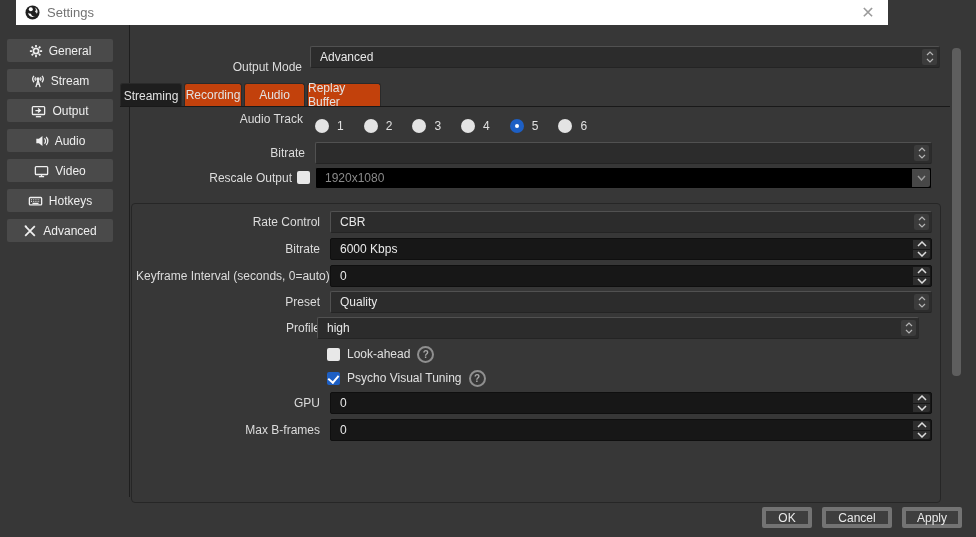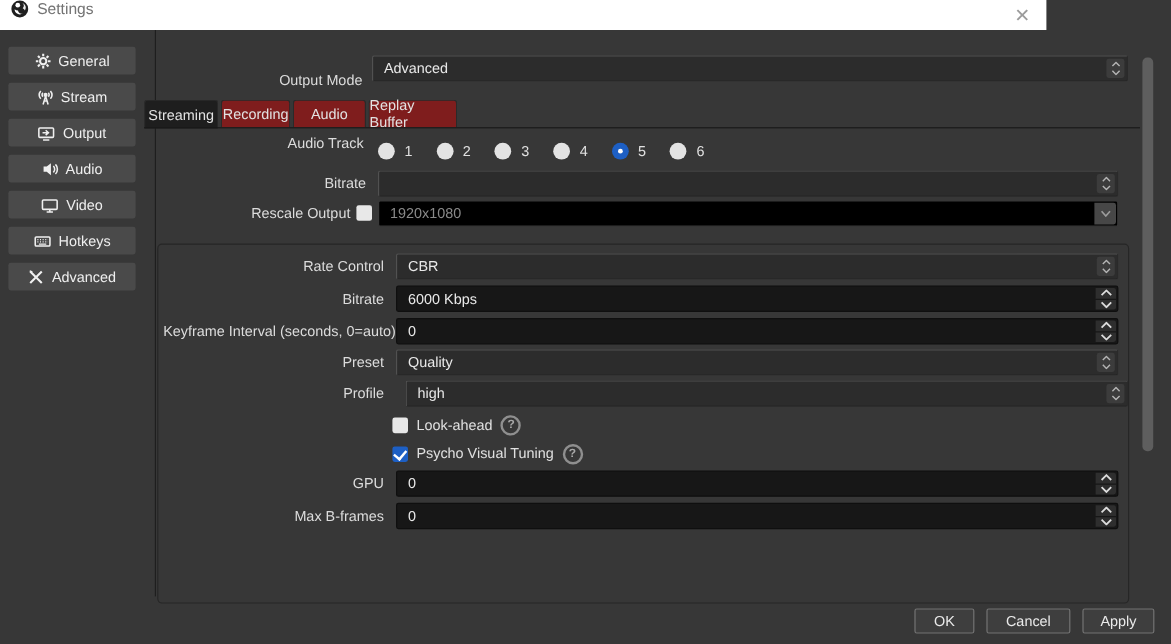--- a/index.html
+++ b/index.html
@@ -1,20 +1,20 @@
 <!DOCTYPE html>
 <html><head>
 <meta charset="utf-8">
 <style>
   html,body{margin:0;padding:0;background:#222;}
   .window{position:relative;width:976px;height:537px;background:#373737;
     font-family:"Liberation Sans",sans-serif;overflow:hidden;-webkit-font-smoothing:antialiased;}
   
-  .titlebar{position:absolute;left:0;top:0;width:872px;height:25px;background:#ffffff;
-    display:flex;align-items:flex-start;}
+  .titlebar{position:absolute;left:16px;top:0;width:872px;height:25px;background:#ffffff;
+    display:flex;align-items:center;}
   .titlebar .logo{margin-left:9px;width:15px;height:15px;flex:0 0 auto;}
   .titlebar .title{margin-left:7px;font-size:13px;color:#737373;}
   .titlebar .close{position:absolute;right:6px;top:0;width:28px;height:25px;display:flex;
     align-items:center;justify-content:center;color:#9b9b9b;font-size:16px;cursor:default;}
   
   .sidebar-sep{position:absolute;left:129px;top:25px;width:1px;height:472px;background:#1e1e1e;}
   .side-btn{position:absolute;left:7px;width:106px;height:23px;background:#4a4a4a;border-radius:2px;
     color:#efefef;font-size:12px;display:flex;align-items:center;justify-content:center;gap:6px;cursor:default;}
   .side-btn svg{flex:0 0 auto;}
   
@@ -33,21 +33,21 @@
   .spinbox .arrows .cell{flex:1;display:flex;align-items:center;justify-content:center;background:#2e2e2e;}
   .spinbox .arrows .cell:first-child{border-radius:0 2px 0 0;margin-bottom:1px;}
   .spinbox .arrows .cell:last-child{border-radius:0 0 2px 0;}
   
   .dropdown-disabled{position:absolute;height:22px;box-sizing:border-box;background:#000000;
     border:1px solid #383838;border-radius:2px;color:#8a8a8a;font-size:12px;line-height:20px;
     padding:0 24px 0 9px;cursor:default;}
   .dropdown-disabled .dd{position:absolute;right:1px;top:1px;bottom:1px;width:18px;background:#474747;
     border-radius:0 2px 2px 0;display:flex;align-items:center;justify-content:center;}
   
-  .tab{position:absolute;top:83px;height:23px;box-sizing:border-box;background:#7f1d1d;
+  .tab{position:absolute;top:83px;height:23px;box-sizing:border-box;background:#c2410c;
     border:1px solid #2a2a2a;border-bottom:none;border-radius:3px 3px 0 0;color:#e2e2e2;font-size:12px;
     display:flex;align-items:center;justify-content:center;cursor:default;}
   .tab.on{background:#1e1e1e;height:24px;}
   .tabline{position:absolute;left:120px;top:106px;width:830px;height:1px;background:#191919;}
   
   .radio-row{position:absolute;display:flex;align-items:center;gap:8px;height:16px;}
   .radio{width:14px;height:14px;border-radius:50%;background:#e3e3e3;position:relative;cursor:default;}
   .radio.on{background:#1d5fc4;}
   .radio.on::after{content:"";position:absolute;left:5px;top:5px;width:4px;height:4px;border-radius:50%;background:#fff;}
   .radio-num{color:#e0e0e0;font-size:12px;margin-right:12px;}
@@ -60,21 +60,21 @@
   .check-row .clbl{color:#e0e0e0;font-size:12px;}
   .help{width:13px;height:13px;border-radius:50%;border:2px solid #8f8f8f;color:#a8a8a8;font-size:10px;
     font-weight:bold;display:flex;align-items:center;justify-content:center;flex:0 0 auto;cursor:default;}
   
   .groupbox{position:absolute;left:131px;top:203px;width:810px;height:300px;border:1px solid #262626;
     border-radius:4px;box-sizing:border-box;}
   
   .scroll-thumb{position:absolute;left:952px;top:48px;width:9px;height:328px;background:#5e5e5e;border-radius:4px;cursor:default;}
   
   .btn{position:absolute;top:507px;height:21px;box-sizing:border-box;background:#3e3e3e;
-    border:1px solid #737373;border-radius:2px;color:#eaeaea;font-size:12px;display:flex;
+    border:4px solid #737373;border-radius:2px;color:#eaeaea;font-size:12px;display:flex;
     align-items:center;justify-content:center;cursor:default;}
 </style>
 </head>
 <body>
 
 <div class="window">
 
   <div class="titlebar">
     <svg class="logo" viewBox="0 0 16 16">
       <circle cx="8" cy="8" r="7.5" fill="#1f1f1f"></circle>
@@ -276,21 +276,21 @@
       <svg width="8" height="5">
           <polyline points="1,4 4,1 7,4" fill="none" stroke="#b4b4b4" stroke-width="1.2"></polyline>
         </svg>
       <svg width="8" height="5">
           <polyline points="1,1 4,4 7,1" fill="none" stroke="#b4b4b4" stroke-width="1.2"></polyline>
         </svg>
     </span>
   </div>
 
   <div class="lbl" style="left:140px;top:317px;width:180px">Profile</div>
-  <div class="combo" style="left:338px;top:317px;width:602px">
+  <div class="combo" style="left:317px;top:317px;width:602px">
     <span>high</span>
     <span class="spin">
       <svg width="8" height="5">
           <polyline points="1,4 4,1 7,4" fill="none" stroke="#b4b4b4" stroke-width="1.2"></polyline>
         </svg>
       <svg width="8" height="5">
           <polyline points="1,1 4,4 7,1" fill="none" stroke="#b4b4b4" stroke-width="1.2"></polyline>
         </svg>
     </span>
   </div>

